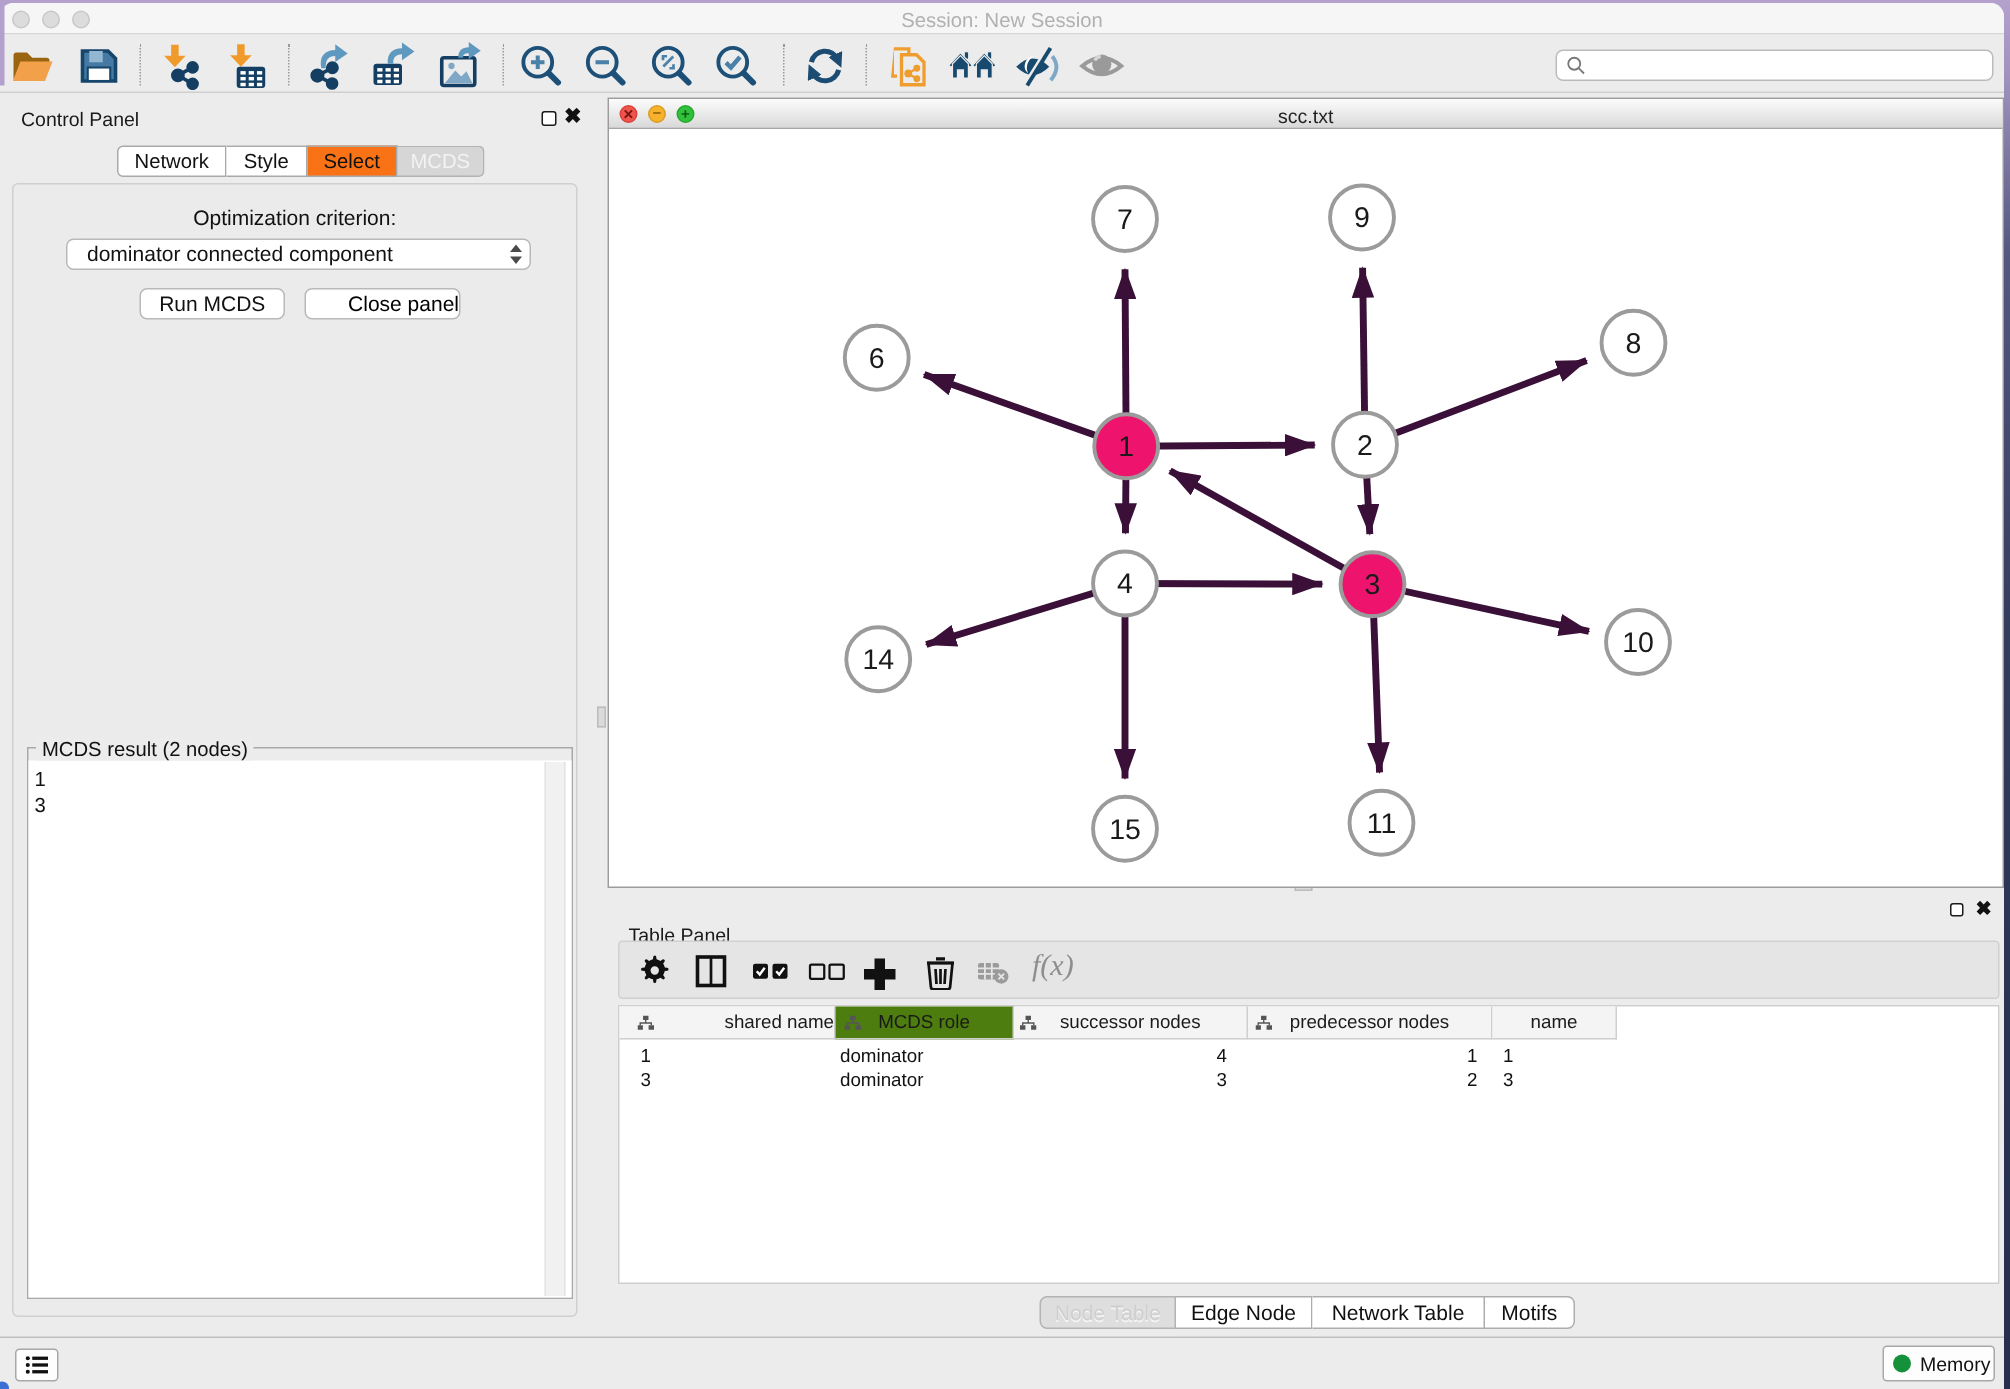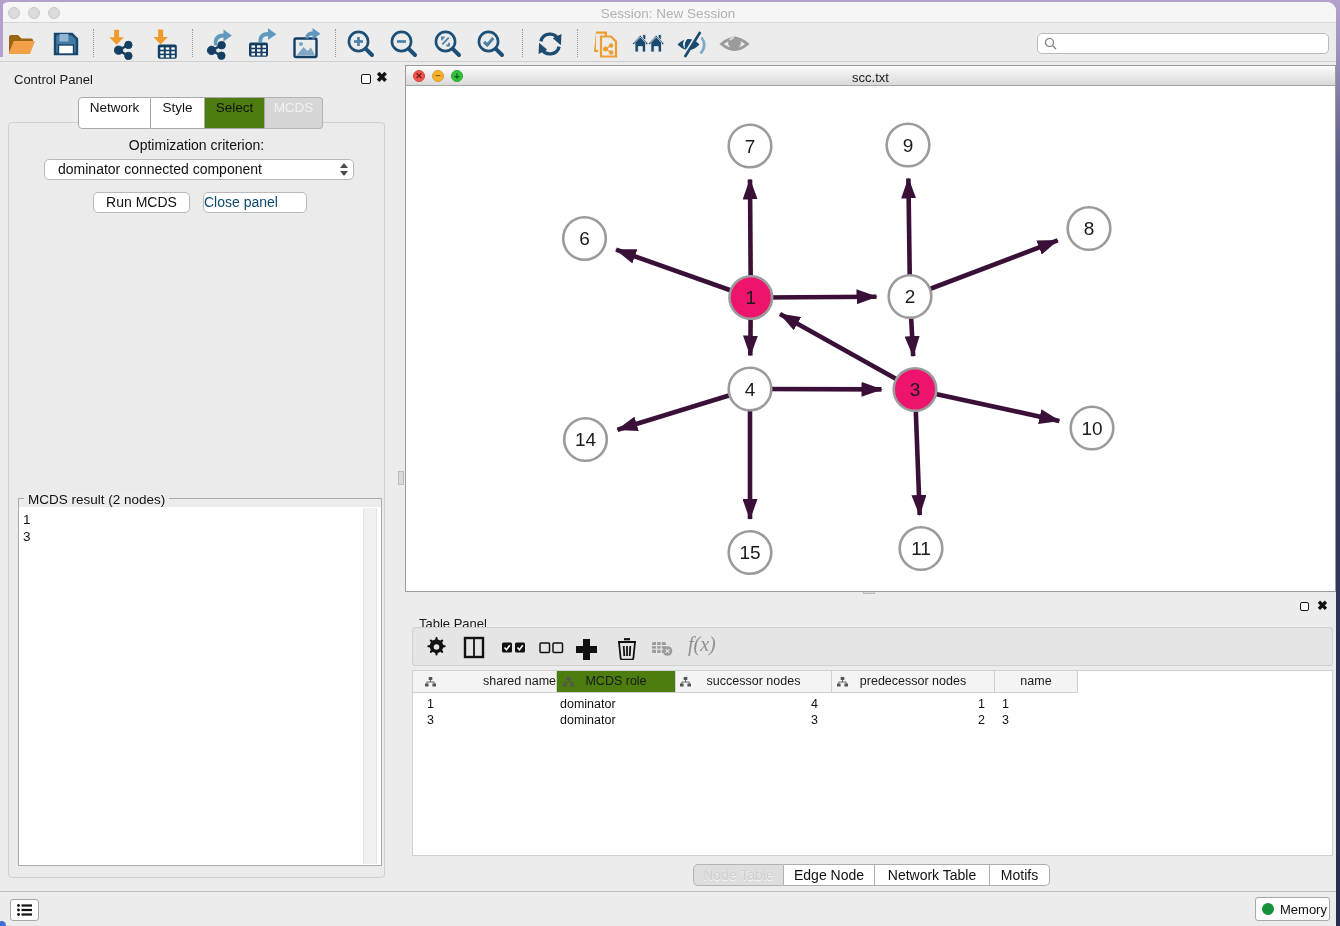--- a/index.html
+++ b/index.html
@@ -169,35 +169,35 @@
  <circle cx="15.5" cy="14.8" r="6.4" fill="#9a9a9a"></circle>
  <path d="M10.8 12.2 A6 6 0 0 1 14.8 9.6" fill="none" stroke="#d6d6d6" stroke-width="2.2"></path>
 </svg>
 
 <div class="abs" style="left:14px;top:72px;font-size:13px;color:#1a1a1a;">Control Panel</div>
 <div class="abs" style="left:361px;top:74px;width:10px;height:10px;border:1.6px solid #1a1a1a;border-radius:2px;background:#fff;"></div>
 <div class="abs" style="left:376px;top:69px;font-size:14px;font-weight:bold;color:#111;">✖</div>
 
 <div class="abs" style="left:8px;top:122px;width:377px;height:756px;background:#ebebeb;border:1px solid #cfcfcf;border-radius:4px;"></div>
 
-<div class="abs" style="left:78px;top:97px;height:32px;display:flex;font-size:13.5px;">
+<div class="abs" style="left:78px;top:97px;height:21px;display:flex;font-size:13.5px;">
  <div style="width:73px;background:#fff;border:1px solid #a9a9a9;border-radius:4px 0 0 4px;text-align:center;line-height:19px;color:#111;">Network</div>
  <div style="width:54px;background:#fff;border:1px solid #a9a9a9;border-left:none;text-align:center;line-height:19px;color:#111;">Style</div>
- <div style="width:60px;background:#4d7c0f;border:1px solid #a9a9a9;border-left:none;text-align:center;line-height:19px;color:#111;">Select</div>
+ <div style="width:60px;background:#f97316;border:1px solid #a9a9a9;border-left:none;text-align:center;line-height:19px;color:#111;">Select</div>
  <div style="width:58px;background:#d6d6d6;border:1px solid #b3b3b3;border-left:none;border-radius:0 4px 4px 0;text-align:center;line-height:19px;color:#f2f2f2;">MCDS</div>
 </div>
 
 <div class="abs" style="left:8px;top:137px;width:377px;text-align:center;font-size:14px;color:#111;">Optimization criterion:</div>
 <div class="abs" style="left:44px;top:159px;width:310px;height:21px;background:#fff;border:1px solid #b9b9b9;border-radius:5px;font-size:14px;color:#111;line-height:19px;padding-left:13px;">dominator connected component</div>
 <svg class="abs" style="left:338px;top:162px;" width="12" height="15" viewBox="0 0 12 15">
     <path d="M6 1 L10 6 L2 6 Z" fill="#4a4a4a"></path>
     <path d="M6 14 L10 9 L2 9 Z" fill="#4a4a4a"></path>
   </svg>
 <div class="abs" style="left:93px;top:192px;width:97px;height:21px;background:#fff;border:1px solid #b9b9b9;border-radius:5px;font-size:14px;color:#111;text-align:center;line-height:19px;">Run MCDS</div>
-<div class="abs" style="left:203px;top:192px;width:104px;height:21px;background:#fff;border:1px solid #b9b9b9;border-radius:5px;font-size:14px;color:#0c4a6e;text-align:left;line-height:19px;">Close panel</div>
+<div class="abs" style="left:203px;top:192px;width:104px;height:21px;background:#fff;border:1px solid #b9b9b9;border-radius:5px;font-size:14px;color:#000000;text-align:right;line-height:19px;">Close panel</div>
 
 <div class="abs" style="left:18px;top:498px;width:364px;height:368px;border:1px solid #a9a9a9;background:#ececec;"></div>
 <div class="abs" style="left:19px;top:507px;width:362px;height:358px;background:#fff;"></div>
 <div class="abs" style="left:363px;top:508px;width:14px;height:356px;background:#f1f1f1;border-left:1px solid #e3e3e3;border-right:1px solid #e3e3e3;"></div>
 <div class="abs" style="left:24px;top:492px;background:#ececec;padding:0 4px;font-size:13.5px;color:#111;">MCDS result (2 nodes)</div>
 <div class="abs" style="left:23px;top:511px;font-size:13.5px;color:#111;line-height:17px;">1<br>3</div>
 
 <div class="abs" style="left:398px;top:471px;width:6px;height:14px;background:#dadada;border:1px solid #bcbcbc;"></div>
 <div class="abs" style="left:863px;top:588px;width:12px;height:6px;background:#dadada;border:1px solid #bcbcbc;"></div>
 

